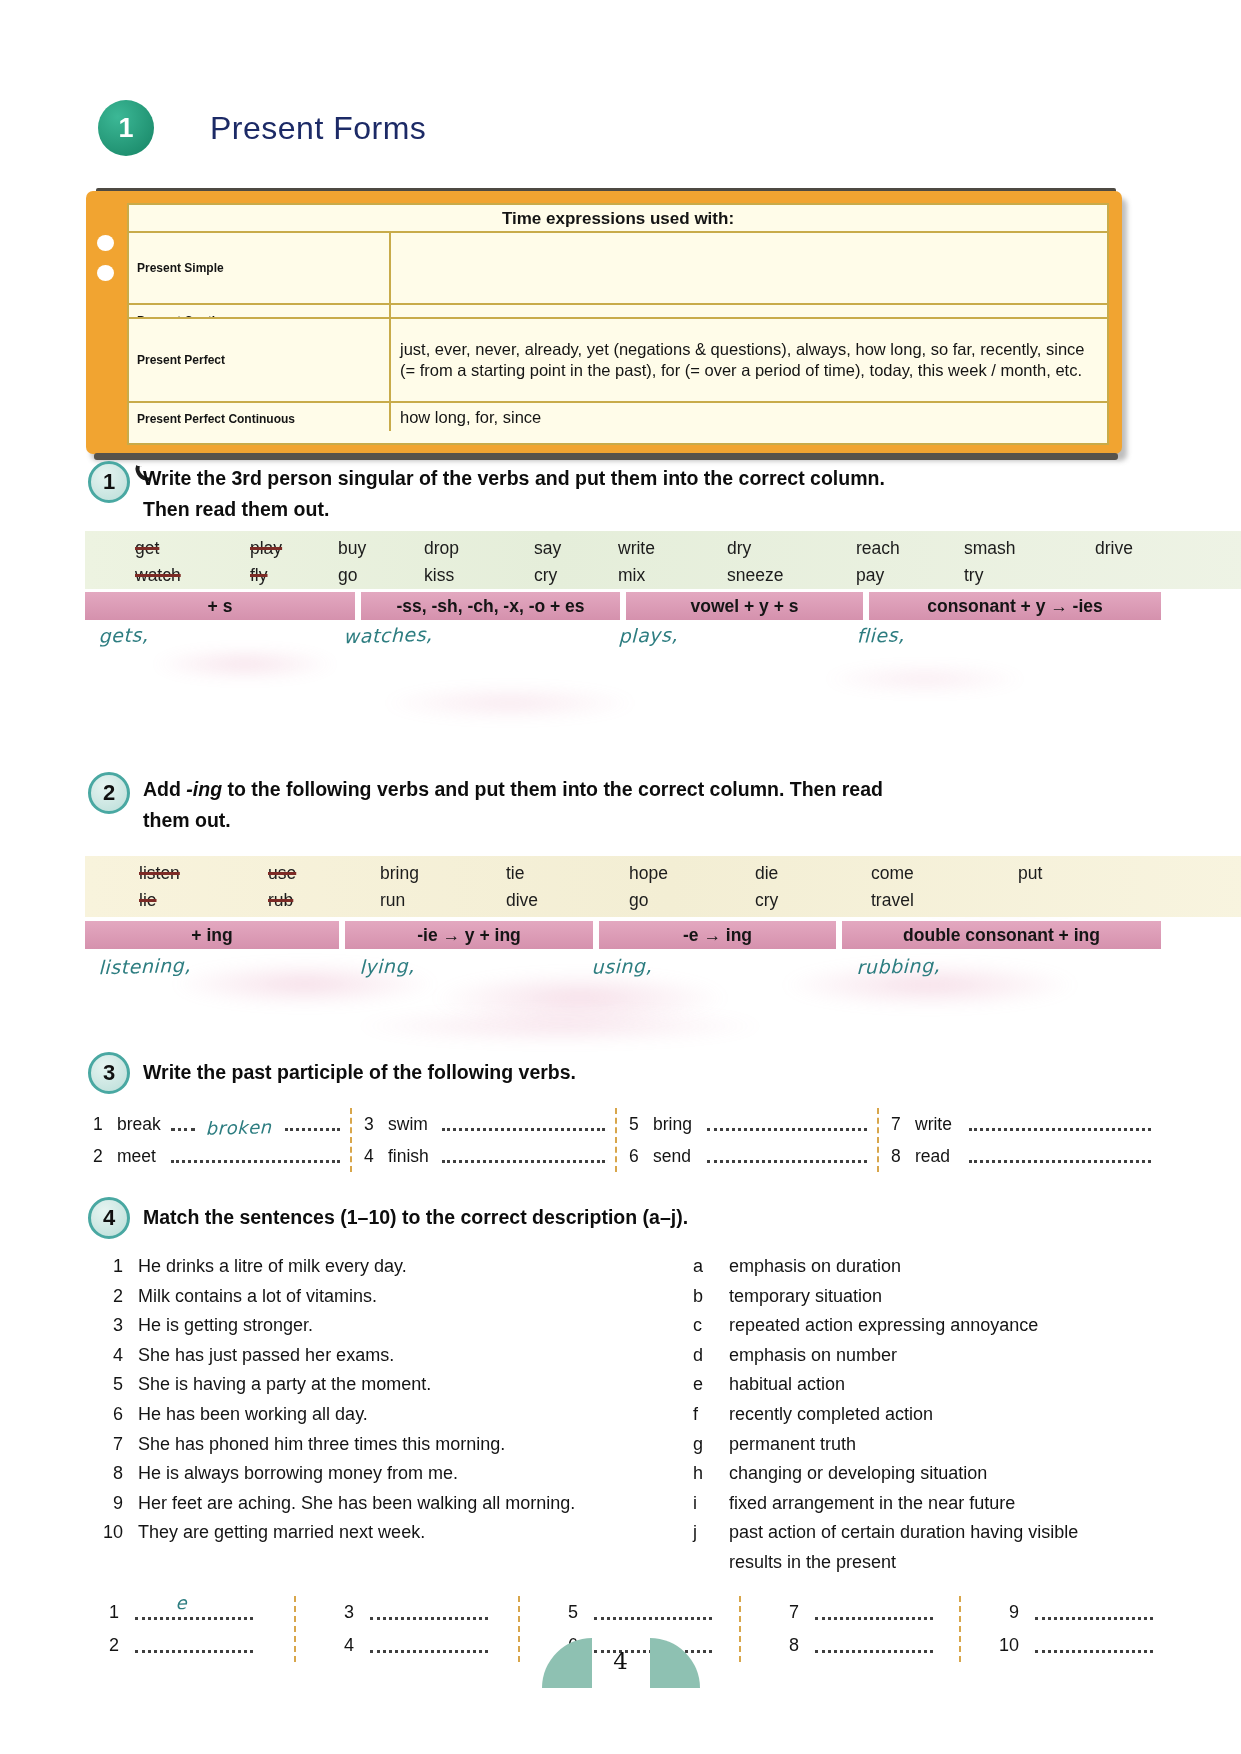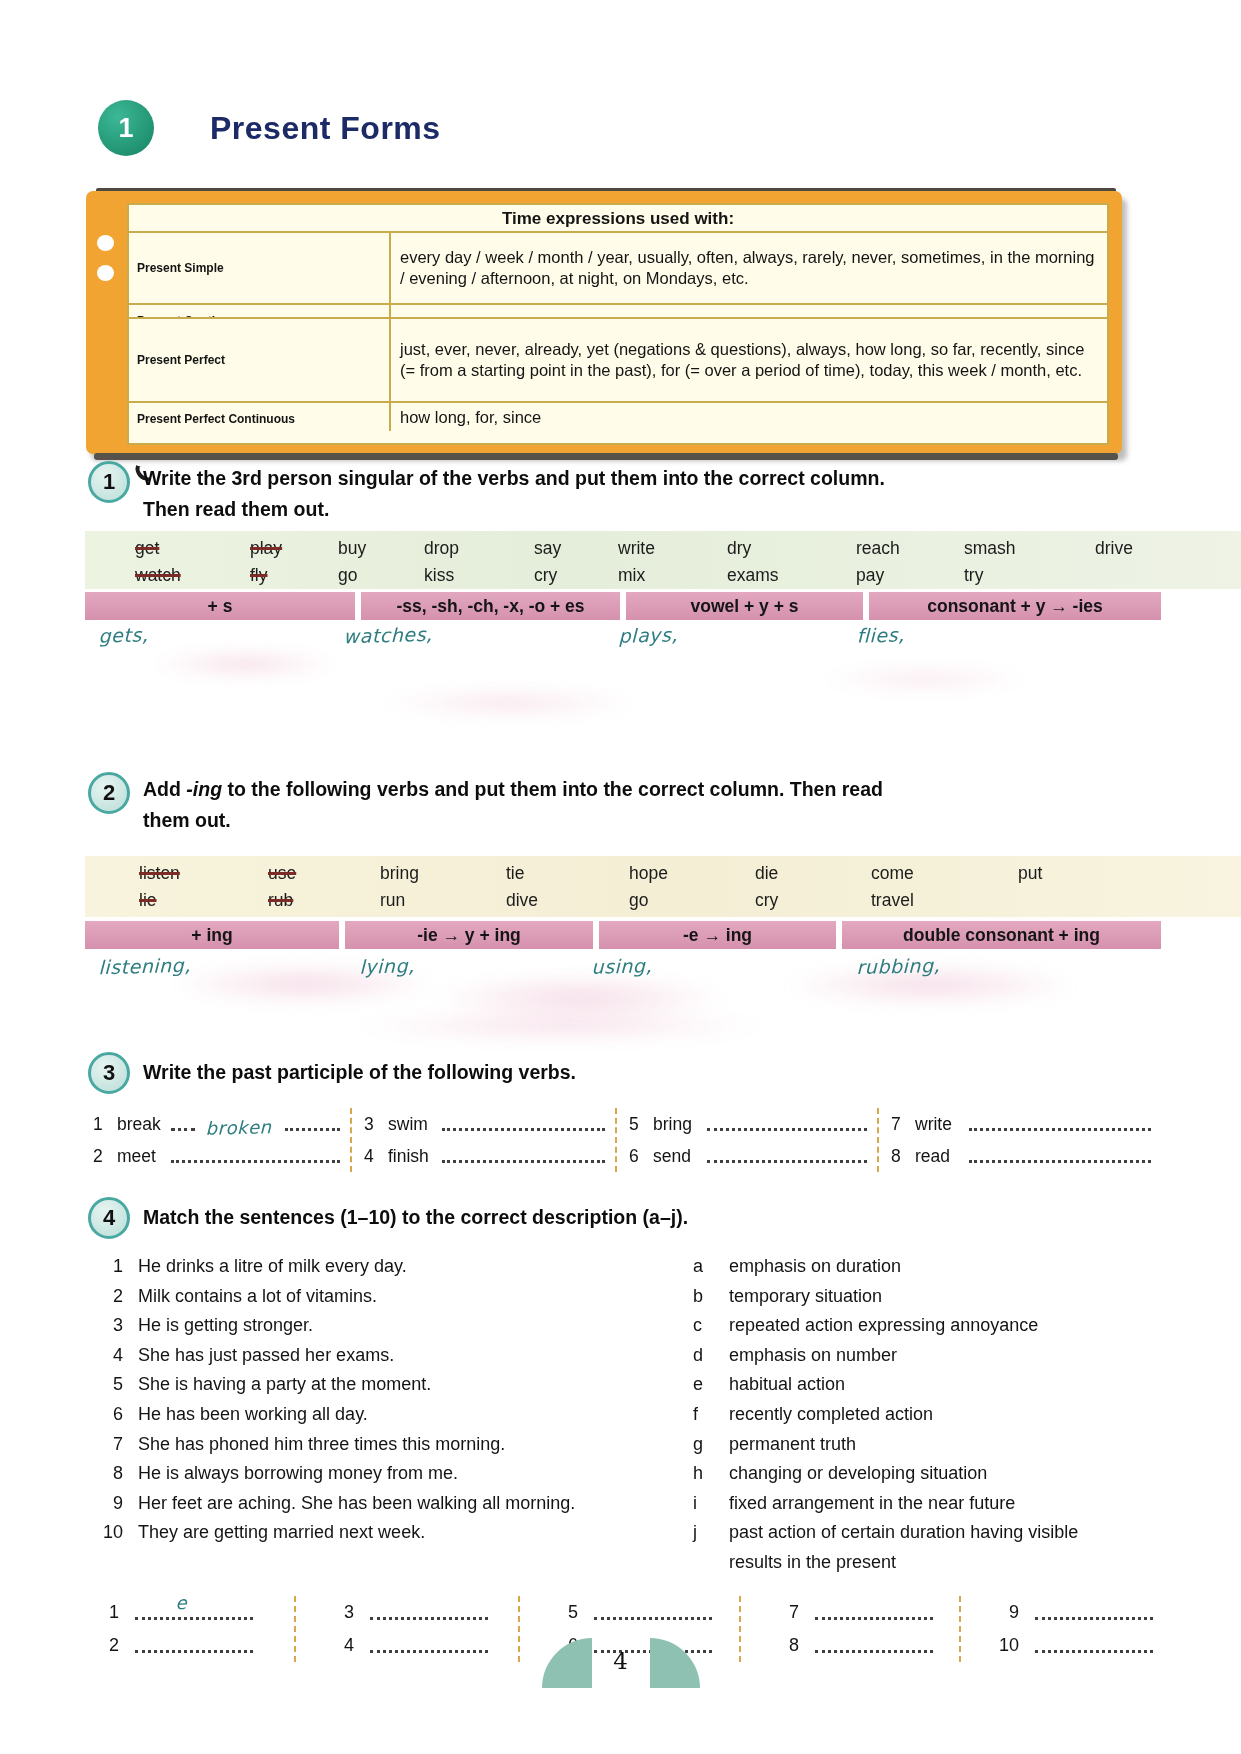--- a/index.html
+++ b/index.html
@@ -5,21 +5,21 @@
   * { box-sizing: border-box; margin: 0; padding: 0; }
   html,body { background:#ffffff; }
   body { width:1241px; height:1754px; position:relative; font-family:"Liberation Sans", sans-serif; color:#141414; }
   #page { position:absolute; inset:0; background:#ffffff; overflow:hidden; }
 
   
   .hdr { position:absolute; left:98px; top:100px; display:flex; align-items:center; }
   .hdr-badge { width:56px; height:56px; border-radius:50%;
     background:radial-gradient(circle at 35% 30%, #3cb896, #1f9070 75%);
     color:#fff; font-weight:bold; font-size:27px; display:flex; align-items:center; justify-content:center; }
-  .hdr-title { margin-left:56px; font-size:32px; font-weight:bold; color:#1c2a66; letter-spacing:.5px; }
+  .hdr-title { margin-left:56px; font-size:32px; font-weight:normal; color:#1c2a66; letter-spacing:.5px; }
 
   
   .notepad { position:absolute; left:86px; top:188px; width:1036px; height:278px; }
   .np-topline { position:absolute; left:10px; top:0; right:6px; height:5px; background:#4d4a43; border-radius:2px; }
   .np-orange { position:absolute; left:0; top:3px; right:0; bottom:12px; background:#f1a431; border-radius:7px;
     box-shadow:5px 7px 5px rgba(110,110,110,.45); }
   .np-hole { position:absolute; width:17px; height:16px; border-radius:50%; background:#ffffff; left:11px; }
   .np-panel { position:absolute; left:41px; top:15px; right:13px; height:242px; background:#fffce9;
     border:2px solid #c8ab4a; }
   .np-botline { position:absolute; left:8px; bottom:6px; right:4px; height:7px; background:#57534b; border-radius:3px; }
@@ -124,21 +124,20 @@
 
   <div class="notepad">
     <div class="np-topline"></div>
     <div class="np-orange"></div>
     <div class="np-hole" style="top:47px"></div>
     <div class="np-hole" style="top:77px"></div>
     <div class="np-panel">
       <div class="tt-header">Time expressions used with:</div>
       <div class="tt-row h-r1">
         <div class="tt-label">Present Simple</div>
-        <div class="tt-text">every day / week / month / year, usually, often, always, rarely, never, sometimes, in the morning / evening / afternoon, at night, on Mondays, etc.</div>
       </div>
       <div class="tt-row h-r2">
         <div class="tt-label">Present Continuous</div>
       </div>
       <div class="tt-row h-r3">
         <div class="tt-label">Present Perfect</div>
         <div class="tt-text">just, ever, never, already, yet (negations &amp; questions), always, how long, so far, recently, since (= from a starting point in the past), for (= over a period of time), today, this week / month, etc.</div>
       </div>
       <div class="tt-row h-r4">
         <div class="tt-label">Present Perfect Continuous</div>
@@ -168,21 +167,21 @@
       <span>smash</span>
       <span>drive</span>
     </div>
     <div class="vrow vrow1a">
       <span class="struck">watch</span>
       <span class="struck">fly</span>
       <span>go</span>
       <span>kiss</span>
       <span>cry</span>
       <span>mix</span>
-      <span>exams</span>
+      <span>sneeze</span>
       <span>pay</span>
       <span>try</span>
     </div>
   </div>
 
   <div class="band band1">
     <div class="bseg">+ s</div>
     <div class="bseg">-ss, -sh, -ch, -x, -o + es</div>
     <div class="bseg">vowel + y + s</div>
     <div class="bseg">consonant + y → -ies</div>

